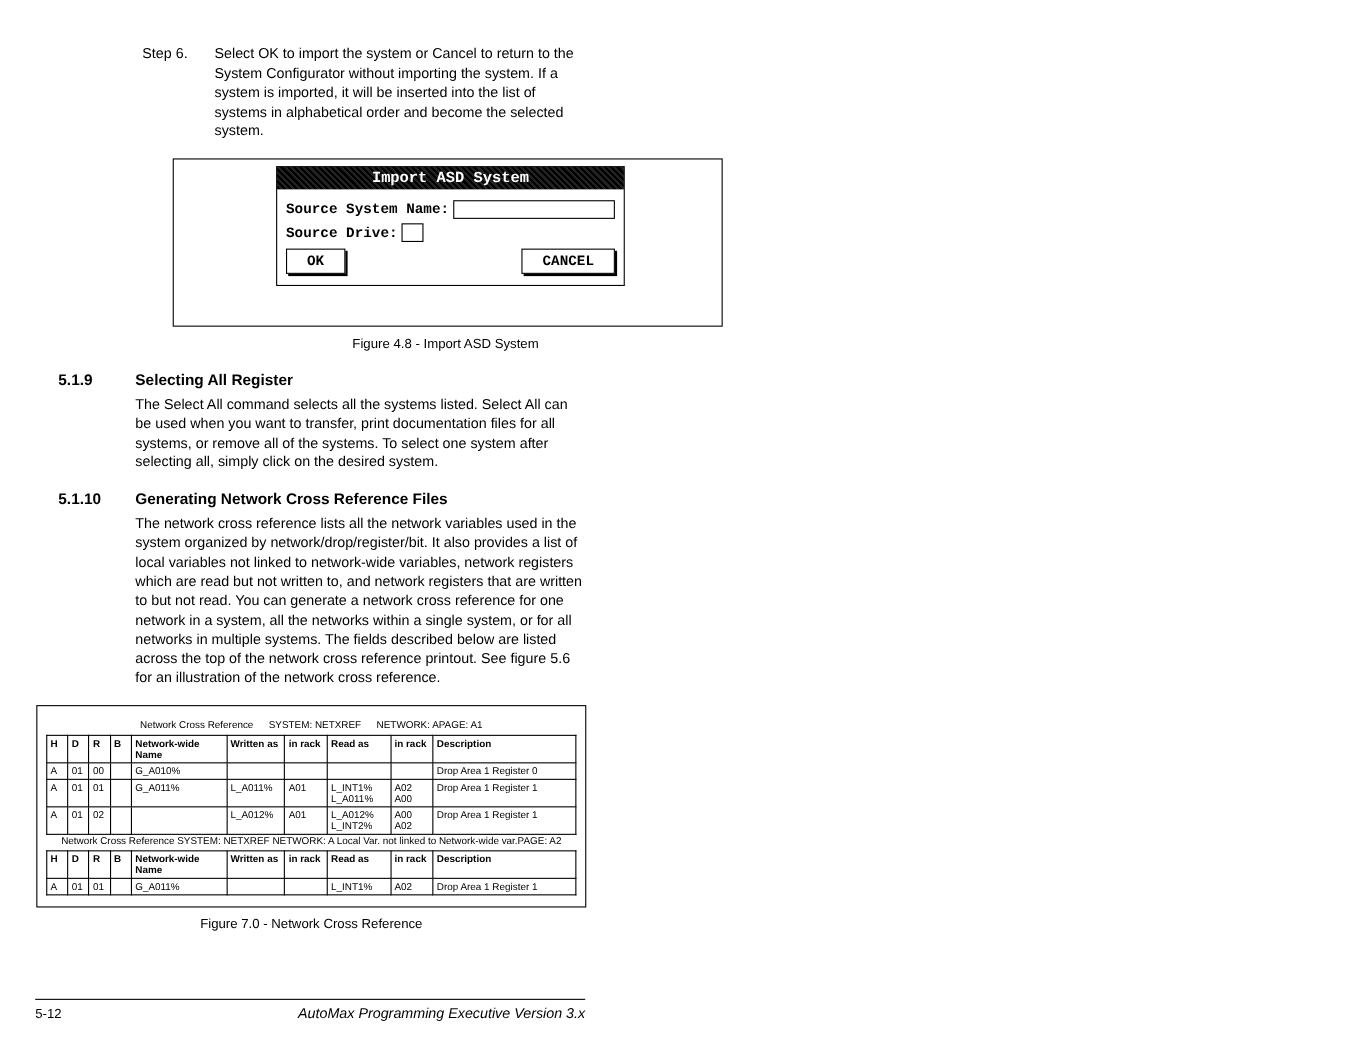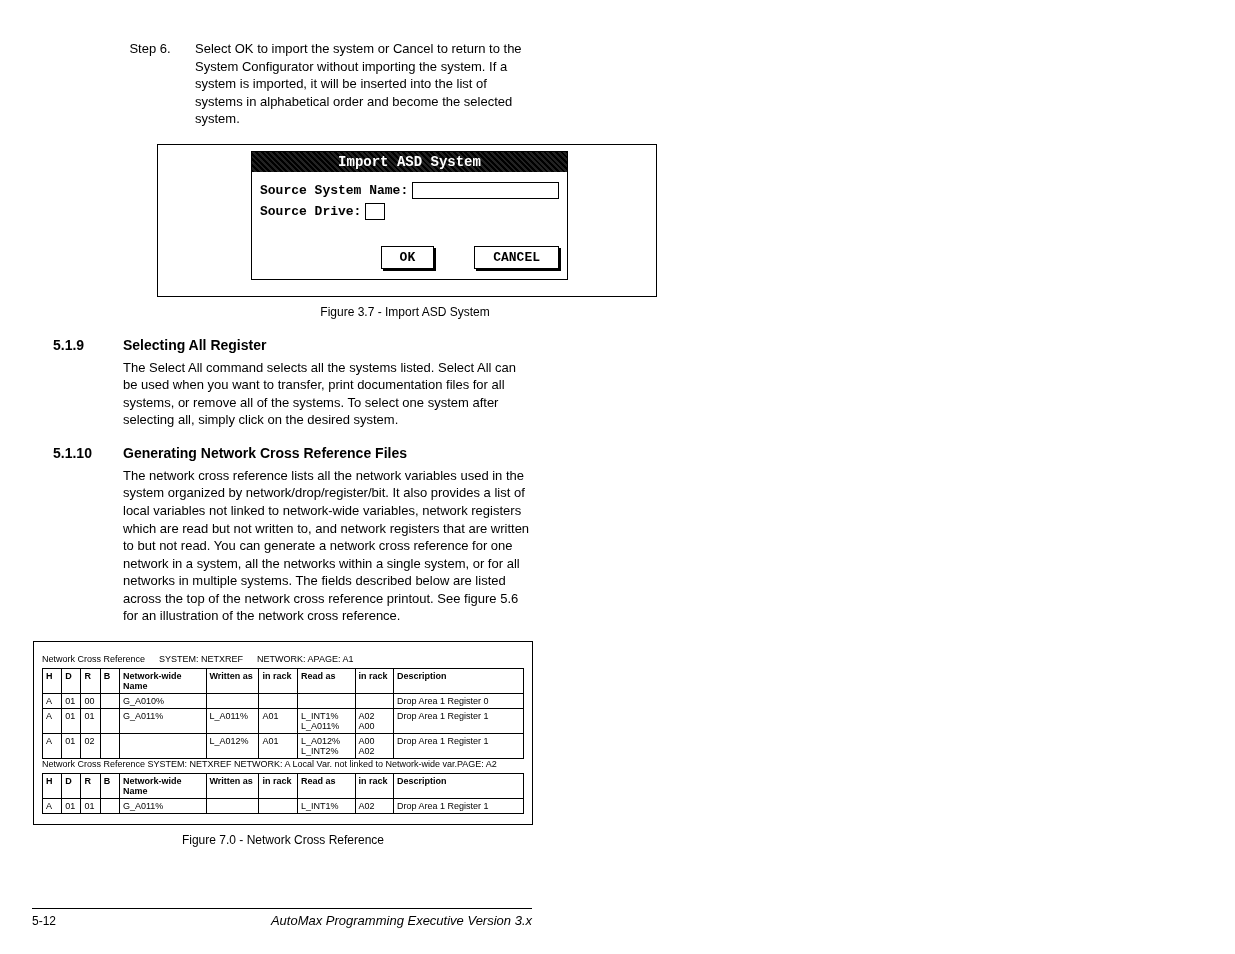--- a/index.html
+++ b/index.html
@@ -58,21 +58,21 @@
   }
   .dialog-body {
     padding: 6px 8px 10px 8px;
     font-family: "Courier New", monospace;
     font-weight: bold;
     font-size: 13px;
   }
   .field-row { margin: 4px 0; display:flex; align-items:center; gap:4px;}
   .tiny-box { display:inline-block; border:1px solid #000; width:18px; height:15px; }
   .wide-box { display:inline-block; border:1px solid #000; flex:1; height:15px; }
-  .btn-row { display:flex; justify-content:flex-end; gap:40px; margin-top:26px;}
+  .btn-row { display:flex; justify-content:space-between; gap:40px; margin-top:6px;}
   .dlg-btn {
     border:1px solid #000;
     box-shadow: 2px 2px 0 #000;
     padding: 3px 18px;
     font-family: "Courier New", monospace;
     font-weight: bold;
     font-size: 13px;
     background:#fff;
   }
   .fig-caption {
@@ -90,21 +90,21 @@
 
   
   .xref-outer {
     border:1px solid #000;
     width:500px;
     margin-left:-92px;
     padding:12px 8px 10px 8px;
     box-sizing:border-box;
     font-size:9px;
   }
-  .xref-header-line { display:flex; justify-content:flex-start; margin-bottom:4px; }
+  .xref-header-line { display:flex; justify-content:center; margin-bottom:4px; }
   .xref-header-left { display:flex; gap:14px; }
   table.xref {
     border-collapse: collapse;
     width:100%;
     font-size:9px;
   }
   table.xref th, table.xref td {
     border:1px solid #000;
     padding:2px 3px;
     text-align:left;
@@ -149,21 +149,21 @@
             <span class="tiny-box"></span>
           </div>
           <div class="btn-row">
             <div class="dlg-btn">OK</div>
             <div class="dlg-btn">CANCEL</div>
           </div>
         </div>
       </div>
     </div>
 
-    <div class="fig-caption">Figure 3.7 - Import ASD System</div>
+    <div class="fig-caption">Figure 4.8 - Import ASD System</div>
 
     <div class="sec-row">
       <div class="sec-num">5.1.9</div>
       <div>
         <div class="sec-title">Selecting All Register</div>
         <div class="body-text">The Select All command selects all the systems listed. Select All can be used when you want to transfer, print documentation files for all systems, or remove all of the systems. To select one system after selecting all, simply click on the desired system.</div>
       </div>
     </div>
 
     <div class="sec-row">

